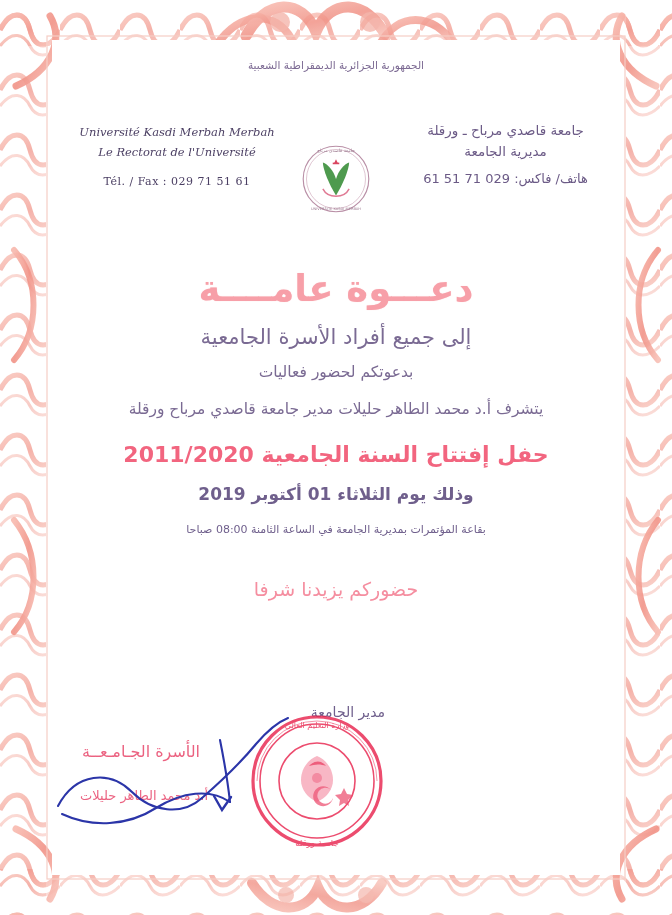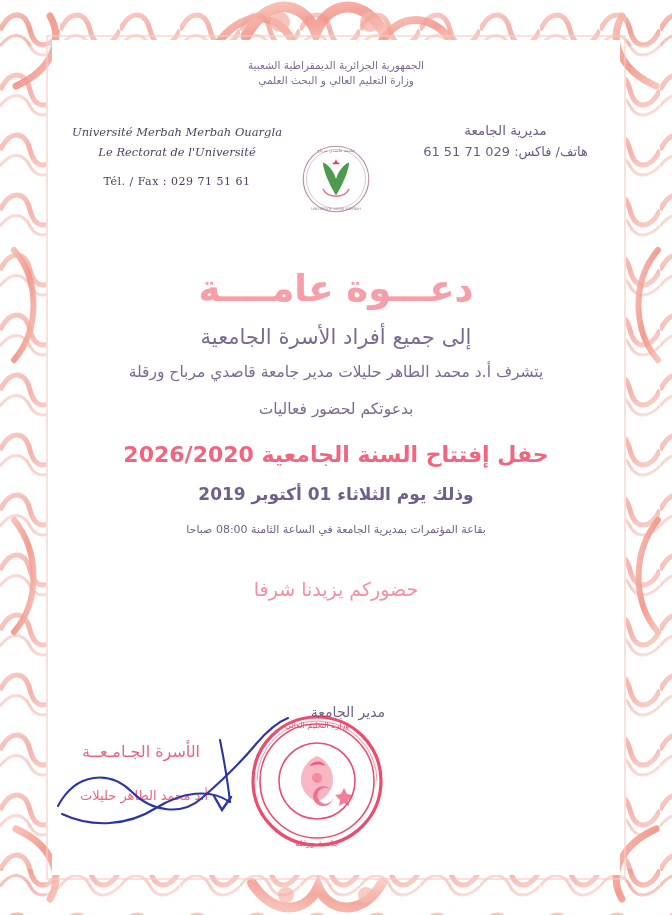--- a/index.html
+++ b/index.html
@@ -63,20 +63,21 @@
     text-align:center;
     direction:rtl;
     color:#6b5a86;
     font-size:13.5px;
     line-height:21px;
   }
   .head-right .tel-ar{
     font-size:13px;
     direction:rtl;
     letter-spacing:.2px;
+    margin-top:6px;
   }
 
   
   .emblem{
     position:absolute;left:50%;transform:translateX(-50%);
     top:138px;width:82px;height:82px;
   }
 
   
   .body-wrap{
@@ -216,31 +217,31 @@
       <path d="M658,520 C632,552 632,602 658,632" stroke-width="6"></path>
     </g>
 
     <rect x="47" y="36" width="578" height="843" fill="none" stroke="#f6cdc5" stroke-width="1.2"></rect>
   </svg>
 
   <div class="inner-sheet"></div>
 
   <div class="letterhead">
     <div class="lh-ar1">الجمهورية الجزائرية الديمقراطية الشعبية</div>
-    <div class="lh-ar2">وزارة التعليم العالي و البحث العلمي</div>
   </div>
 
   <div class="head-cols">
     <div class="head-left">
-      <div>Université Merbah Merbah Ouargla</div>
+      <div>Université Kasdi Merbah Merbah</div>
       <div>Le Rectorat de l'Université</div>
       <div class="tel">Tél. / Fax : 029 71 51 61</div>
     </div>
 
     <div class="head-right">
+      <div>جامعة قاصدي مرباح ـ ورقلة</div>
       <div>مديرية الجامعة</div>
       <div class="tel-ar">هاتف/ فاكس: 029 71 51 61</div>
     </div>
   </div>
 
   <svg class="emblem" viewBox="0 0 100 100">
     <circle cx="50" cy="50" r="40" fill="#fff" stroke="#b98fa6" stroke-width="1.4"></circle>
     <circle cx="50" cy="50" r="36" fill="none" stroke="#c79ab0" stroke-width="0.7"></circle>
     <g fill="#4e9a4e">
       <path d="M50,70 C42,58 34,38 34,30 C40,32 47,40 50,50 Z"></path>
@@ -249,23 +250,23 @@
     <path d="M34,62 C40,74 60,74 66,62" fill="none" stroke="#e07a94" stroke-width="1.8"></path>
     <path d="M50,26 l2.5,5 h-5 Z" fill="#d9455f"></path>
     <path d="M46,30 h8 v2 h-8 Z" fill="#d9455f"></path>
     <text x="50" y="17" text-anchor="middle" font-size="5.5" fill="#9c7a90" font-family="DejaVu Sans, sans-serif">جامعة قاصدي مرباح</text>
     <text x="50" y="88" text-anchor="middle" font-size="4.4" fill="#9c7a90" font-family="DejaVu Sans, sans-serif">UNIVERSITE KASDI MERBAH</text>
   </svg>
 
   <div class="body-wrap">
     <div class="title-main">دعـــوة عامــــة</div>
     <div class="line-to">إلى جميع أفراد الأسرة الجامعية</div>
+    <div class="line-body">بدعوتكم لحضور  فعاليات</div>
     <div class="line-body">يتشرف أ.د محمد الطاهر حليلات مدير جامعة قاصدي مرباح ورقلة</div>
-    <div class="line-body">بدعوتكم لحضور  فعاليات</div>
-    <div class="line-highlight">حفل إفتتاح السنة الجامعية 2026/2020</div>
+    <div class="line-highlight">حفل إفتتاح السنة الجامعية 2011/2020</div>
     <div class="line-date">وذلك يوم الثلاثاء 01 أكتوبر 2019</div>
     <div class="line-venue">بقاعة المؤتمرات بمديرية الجامعة في الساعة الثامنة 08:00 صباحا</div>
     <div class="line-closing">حضوركم يزيدنا شرفا</div>
   </div>
 
   <div class="sign-zone">
 
     <div class="sign-label">مدير الجامعة</div>
 
     <div class="sign-stamp-text">الأسرة الجـامـعــة</div>

